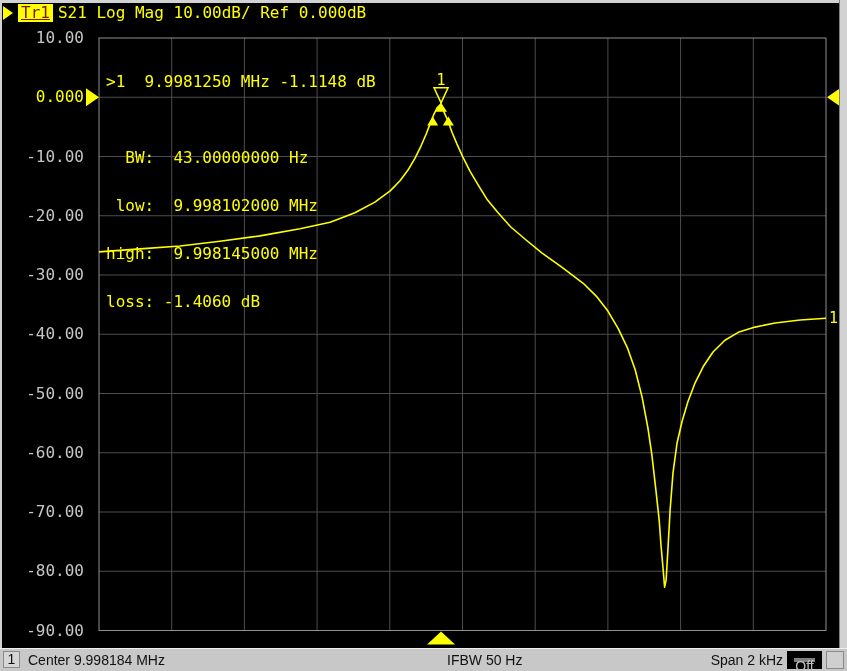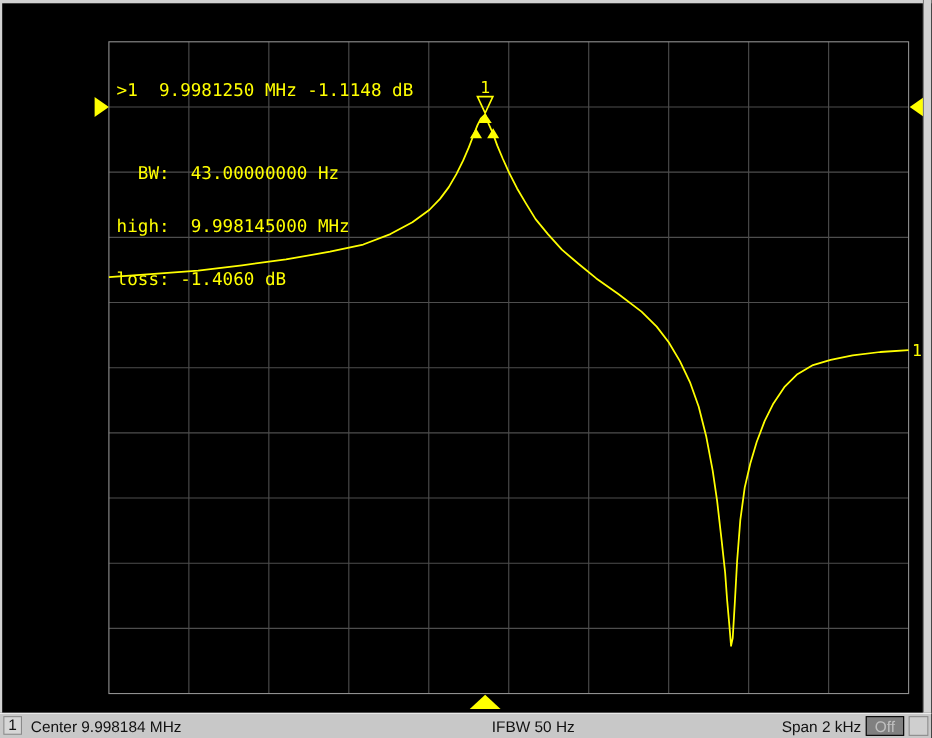--- a/index.html
+++ b/index.html
@@ -32,21 +32,21 @@
   
   .statusbar{position:absolute;left:0;top:648px;width:847px;height:23px;background:#c8c8c8;
              border-top:1px solid #efefef;box-sizing:border-box;color:#111;
              font-family:"Liberation Sans",sans-serif;font-size:14px;}
   .chanbox{position:absolute;left:3px;top:2px;width:17px;height:17px;background:#d6d6d6;
            border:1px solid #8a8a8a;box-sizing:border-box;text-align:center;line-height:15px;}
   .center-text{position:absolute;left:28px;top:3px;}
   .ifbw-text{position:absolute;left:419px;top:3px;margin-left:28px;}
   .span-text{position:absolute;right:64px;top:3px;}
   .offbox{position:absolute;left:787px;top:2px;width:35px;height:18px;background:#808080;
-          border:1px solid #000000;box-sizing:border-box;color:#c0c0c0;text-align:center;
+          border:7px solid #000000;box-sizing:border-box;color:#c0c0c0;text-align:center;
           line-height:16px;}
   .cornerbox{position:absolute;left:826px;top:2px;width:18px;height:18px;background:#cfcfcf;
              border:1px solid #8a8a8a;box-sizing:border-box;}
 </style>
 </head>
 <body>
 
 <div class="screen">
 
   <svg id="plot" width="847" height="648">
@@ -78,28 +78,47 @@
       <polygon points="99,97.25 86,88.25 86,106.25" fill="#ffff00"></polygon>
       <polygon points="827,97.25 840,88.25 840,106.25" fill="#ffff00"></polygon>
       <polygon points="441.053499999896,631.5 427.053499999896,644.5 455.053499999896,644.5" fill="#ffff00"></polygon>
       <text x="829" y="323.2525" fill="#ffff00" font-size="15">1</text>
     </svg>
 
   <div class="chrome-top"></div>
   <div class="chrome-left"></div>
   <div class="chrome-right"></div>
 
+  <div class="header">
+    <span class="tri"></span>
+    <span class="tr1">Tr1</span>
+    <span class="hdr-text">S21 Log Mag 10.00dB/ Ref 0.000dB</span>
+  </div>
 
   <div class="mreadout">
     <div class="mline1">&gt;1  9.9981250 MHz -1.1148 dB</div>
     <div>  BW:  43.00000000 Hz</div>
+    <div> low:  9.998102000 MHz</div>
     <div>high:  9.998145000 MHz</div>
     <div>loss: -1.4060 dB</div>
   </div>
 
+  <div id="ylabels">
+      <div class="ylab" style="top: 29px;">10.00</div>
+      <div class="ylab ref" style="top: 88.25px;">0.000</div>
+      <div class="ylab" style="top: 147.5px;">-10.00</div>
+      <div class="ylab" style="top: 206.75px;">-20.00</div>
+      <div class="ylab" style="top: 266px;">-30.00</div>
+      <div class="ylab" style="top: 325.25px;">-40.00</div>
+      <div class="ylab" style="top: 384.5px;">-50.00</div>
+      <div class="ylab" style="top: 443.75px;">-60.00</div>
+      <div class="ylab" style="top: 503px;">-70.00</div>
+      <div class="ylab" style="top: 562.25px;">-80.00</div>
+      <div class="ylab" style="top: 621.5px;">-90.00</div>
+    </div>
 
   <div class="statusbar">
     <div class="chanbox">1</div>
     <span class="center-text">Center 9.998184 MHz</span>
     <span class="ifbw-text">IFBW 50 Hz</span>
     <span class="span-text">Span 2 kHz</span>
     <div class="offbox">Off</div>
     <div class="cornerbox"></div>
   </div>
 

